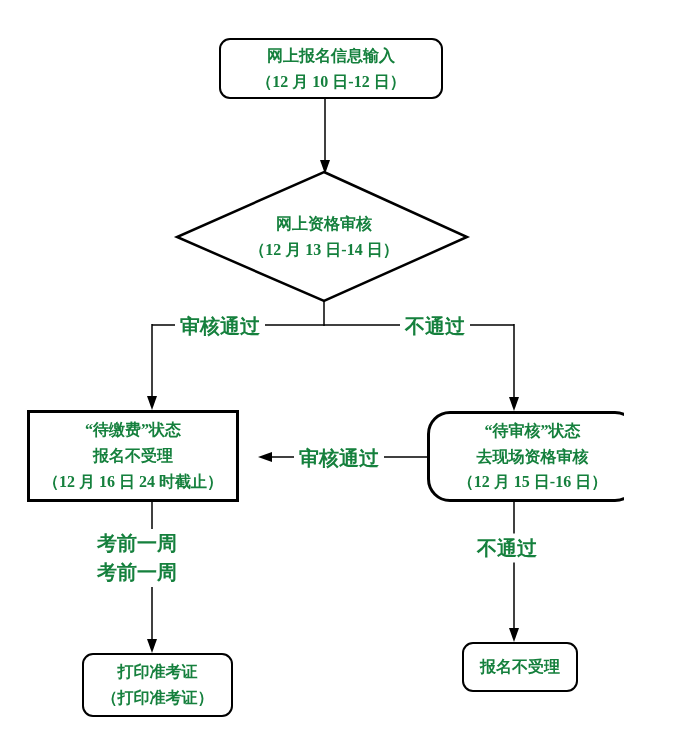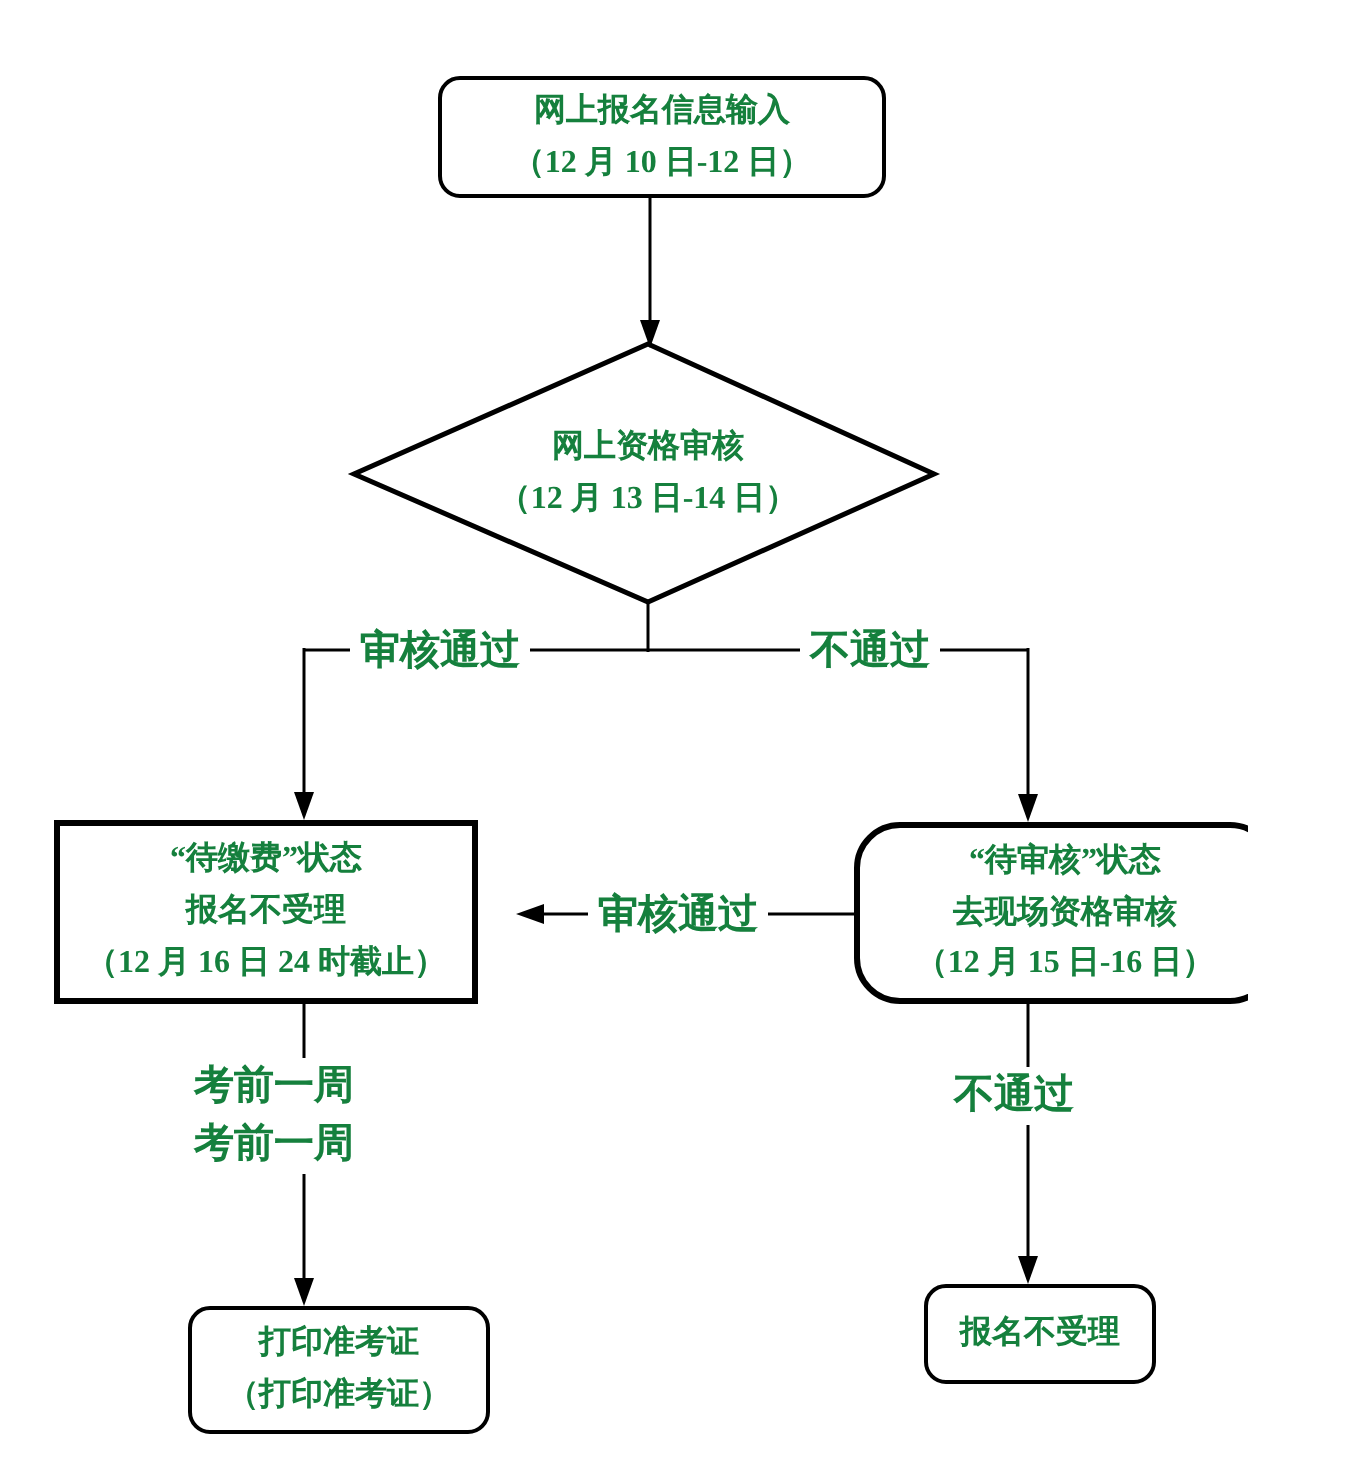--- a/index.html
+++ b/index.html
@@ -32,21 +32,21 @@
     white-space: nowrap;
   }
   .node.rounded { border: 2.5px solid #000; border-radius: 11px; }
   .node.rect    { border: 3px solid #000; }
   .node.bare    { background: transparent; border: none; align-items: center; }
 
   .node-start   { left: 219px; top: 38px;  width: 224px; height: 61px; border-width: 2px; }
   .node-review  { left: 177px; top: 200px; width: 294px; height: 74px; }
   .node-pay     { left: 27px;  top: 410px; width: 212px; height: 92px; }
   .node-onsite  { left: 427px; top: 411px; width: 211px; height: 91px; border-radius: 23px; }
-  .node-print   { left: 94px;  top: 653px; width: 151px; height: 64px; }
+  .node-print   { left: 82px;  top: 653px; width: 151px; height: 64px; }
   .node-reject  { left: 462px; top: 642px; width: 116px; height: 50px; }
 
   .edge-label {
     position: absolute;
     transform: translate(-50%, -50%);
     background: #ffffff;
     font-size: 20px;
     line-height: 1.45;
     text-align: center;
     padding: 0 5px;

